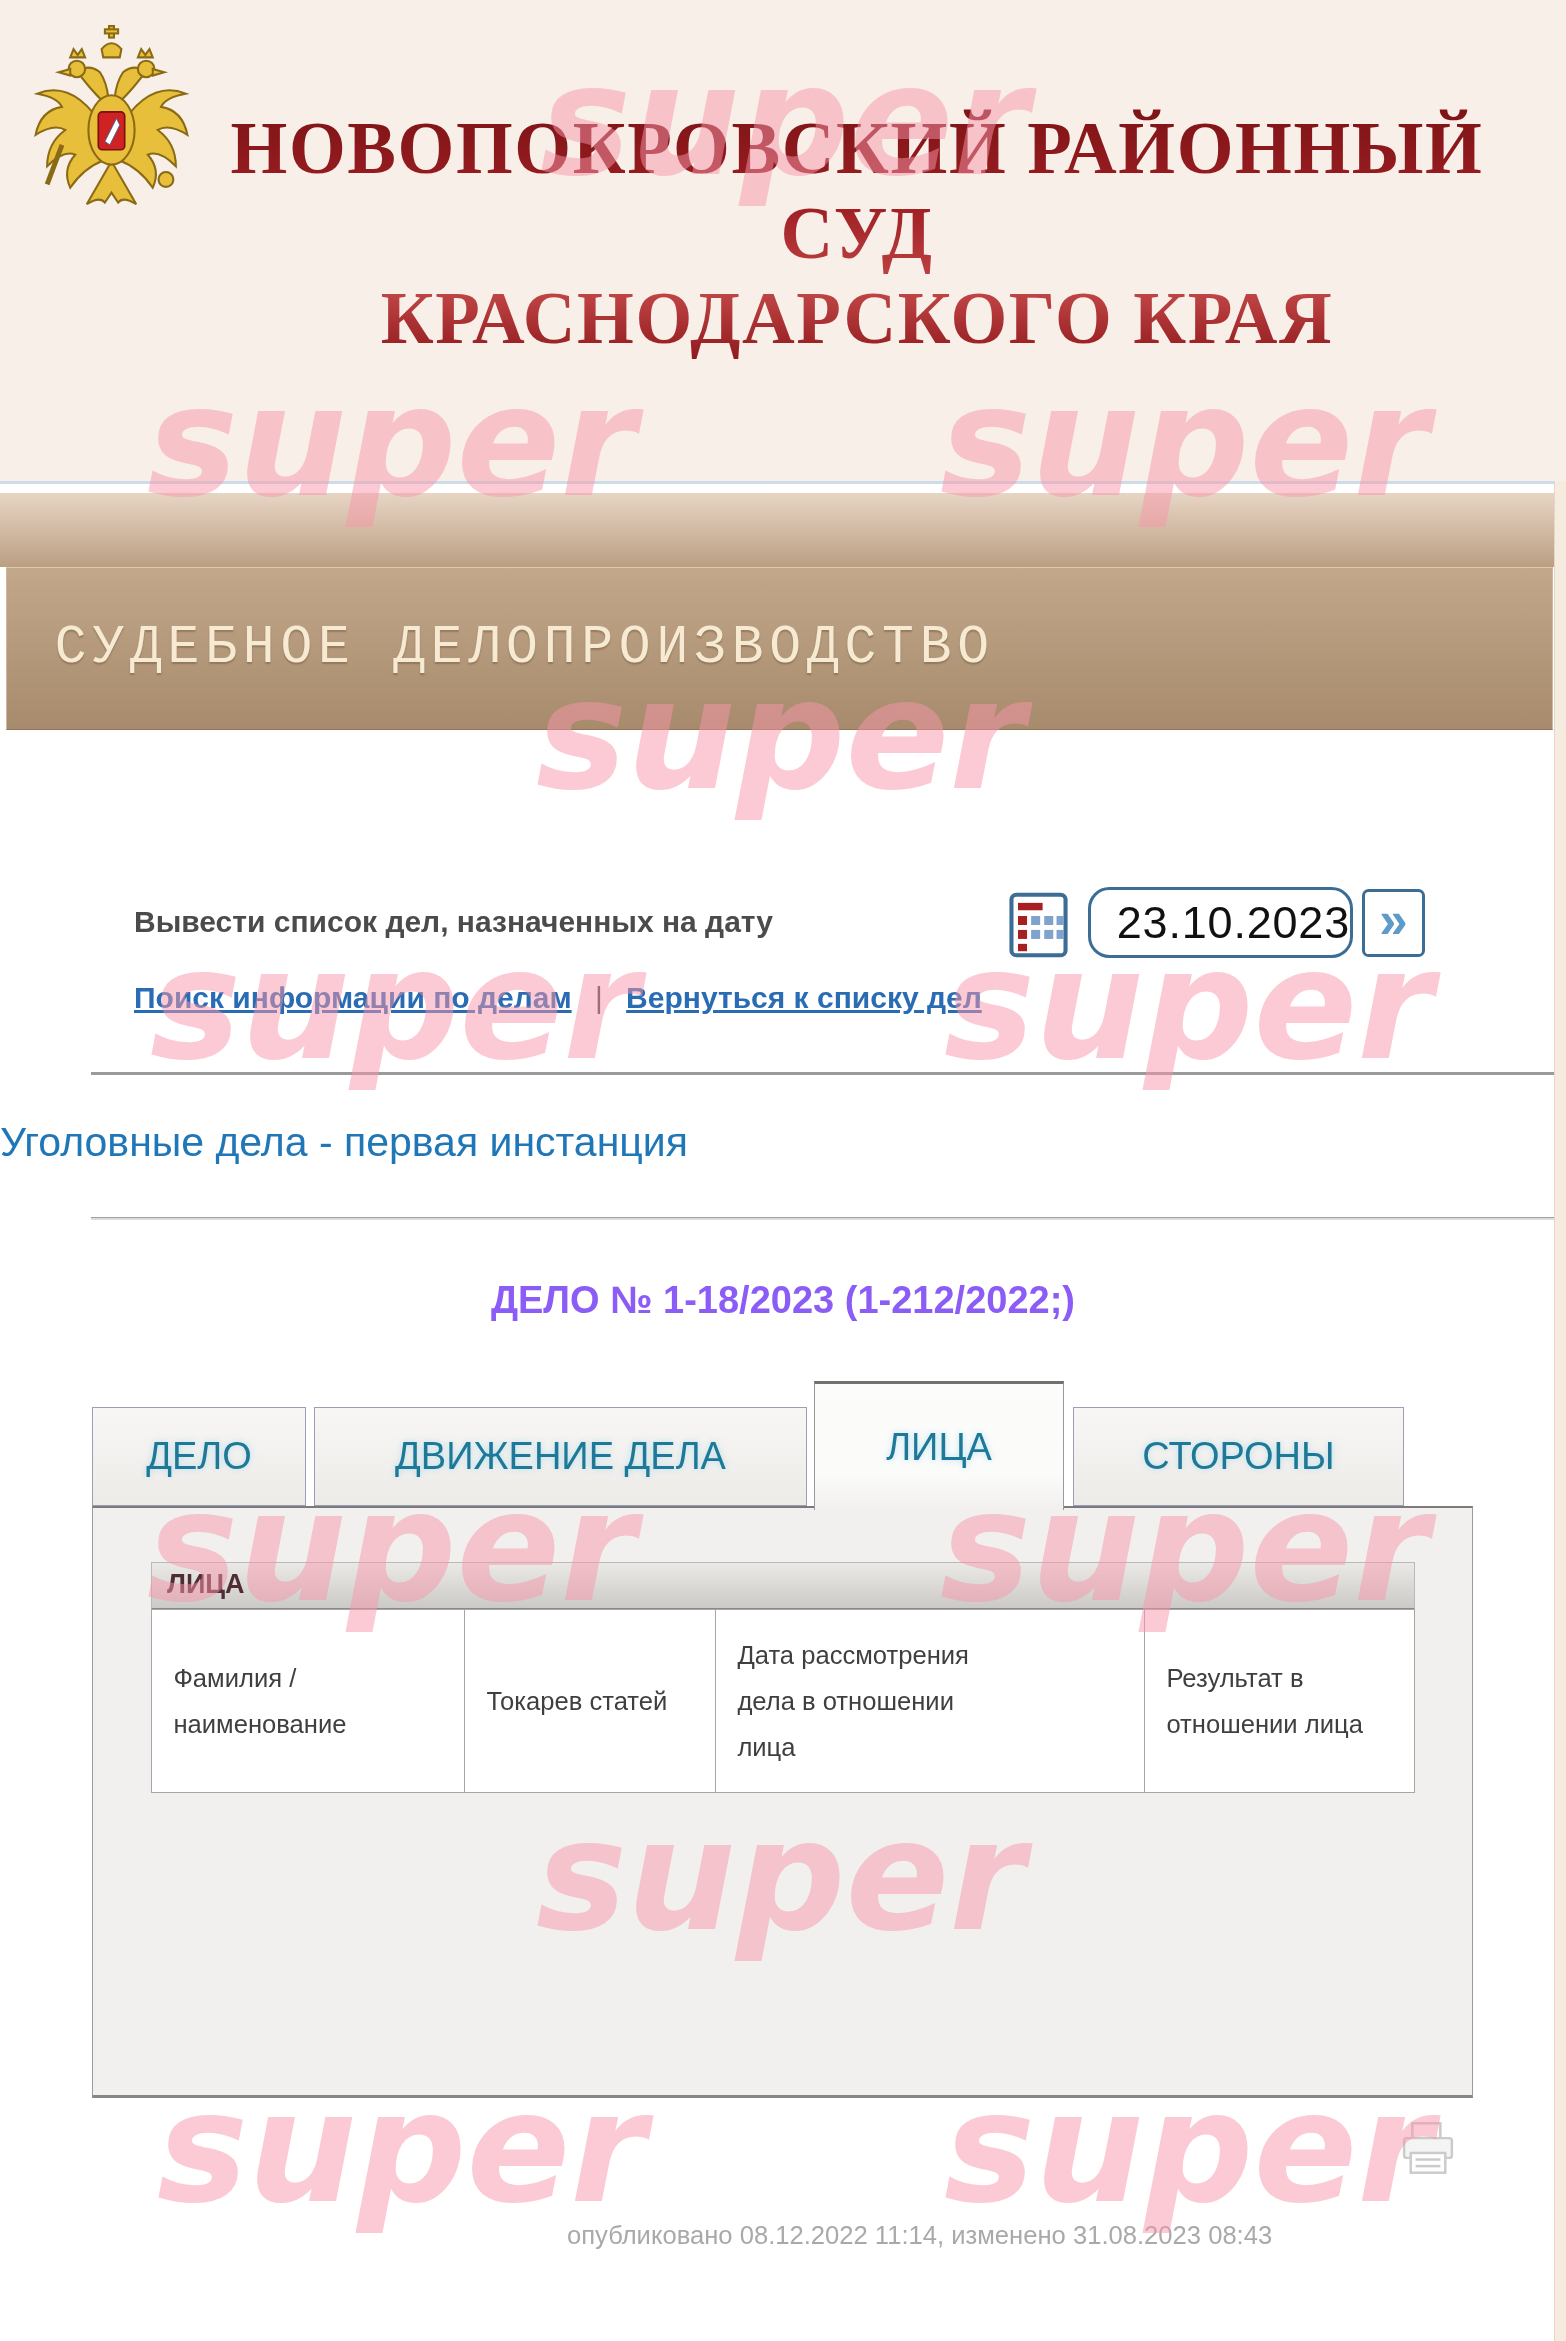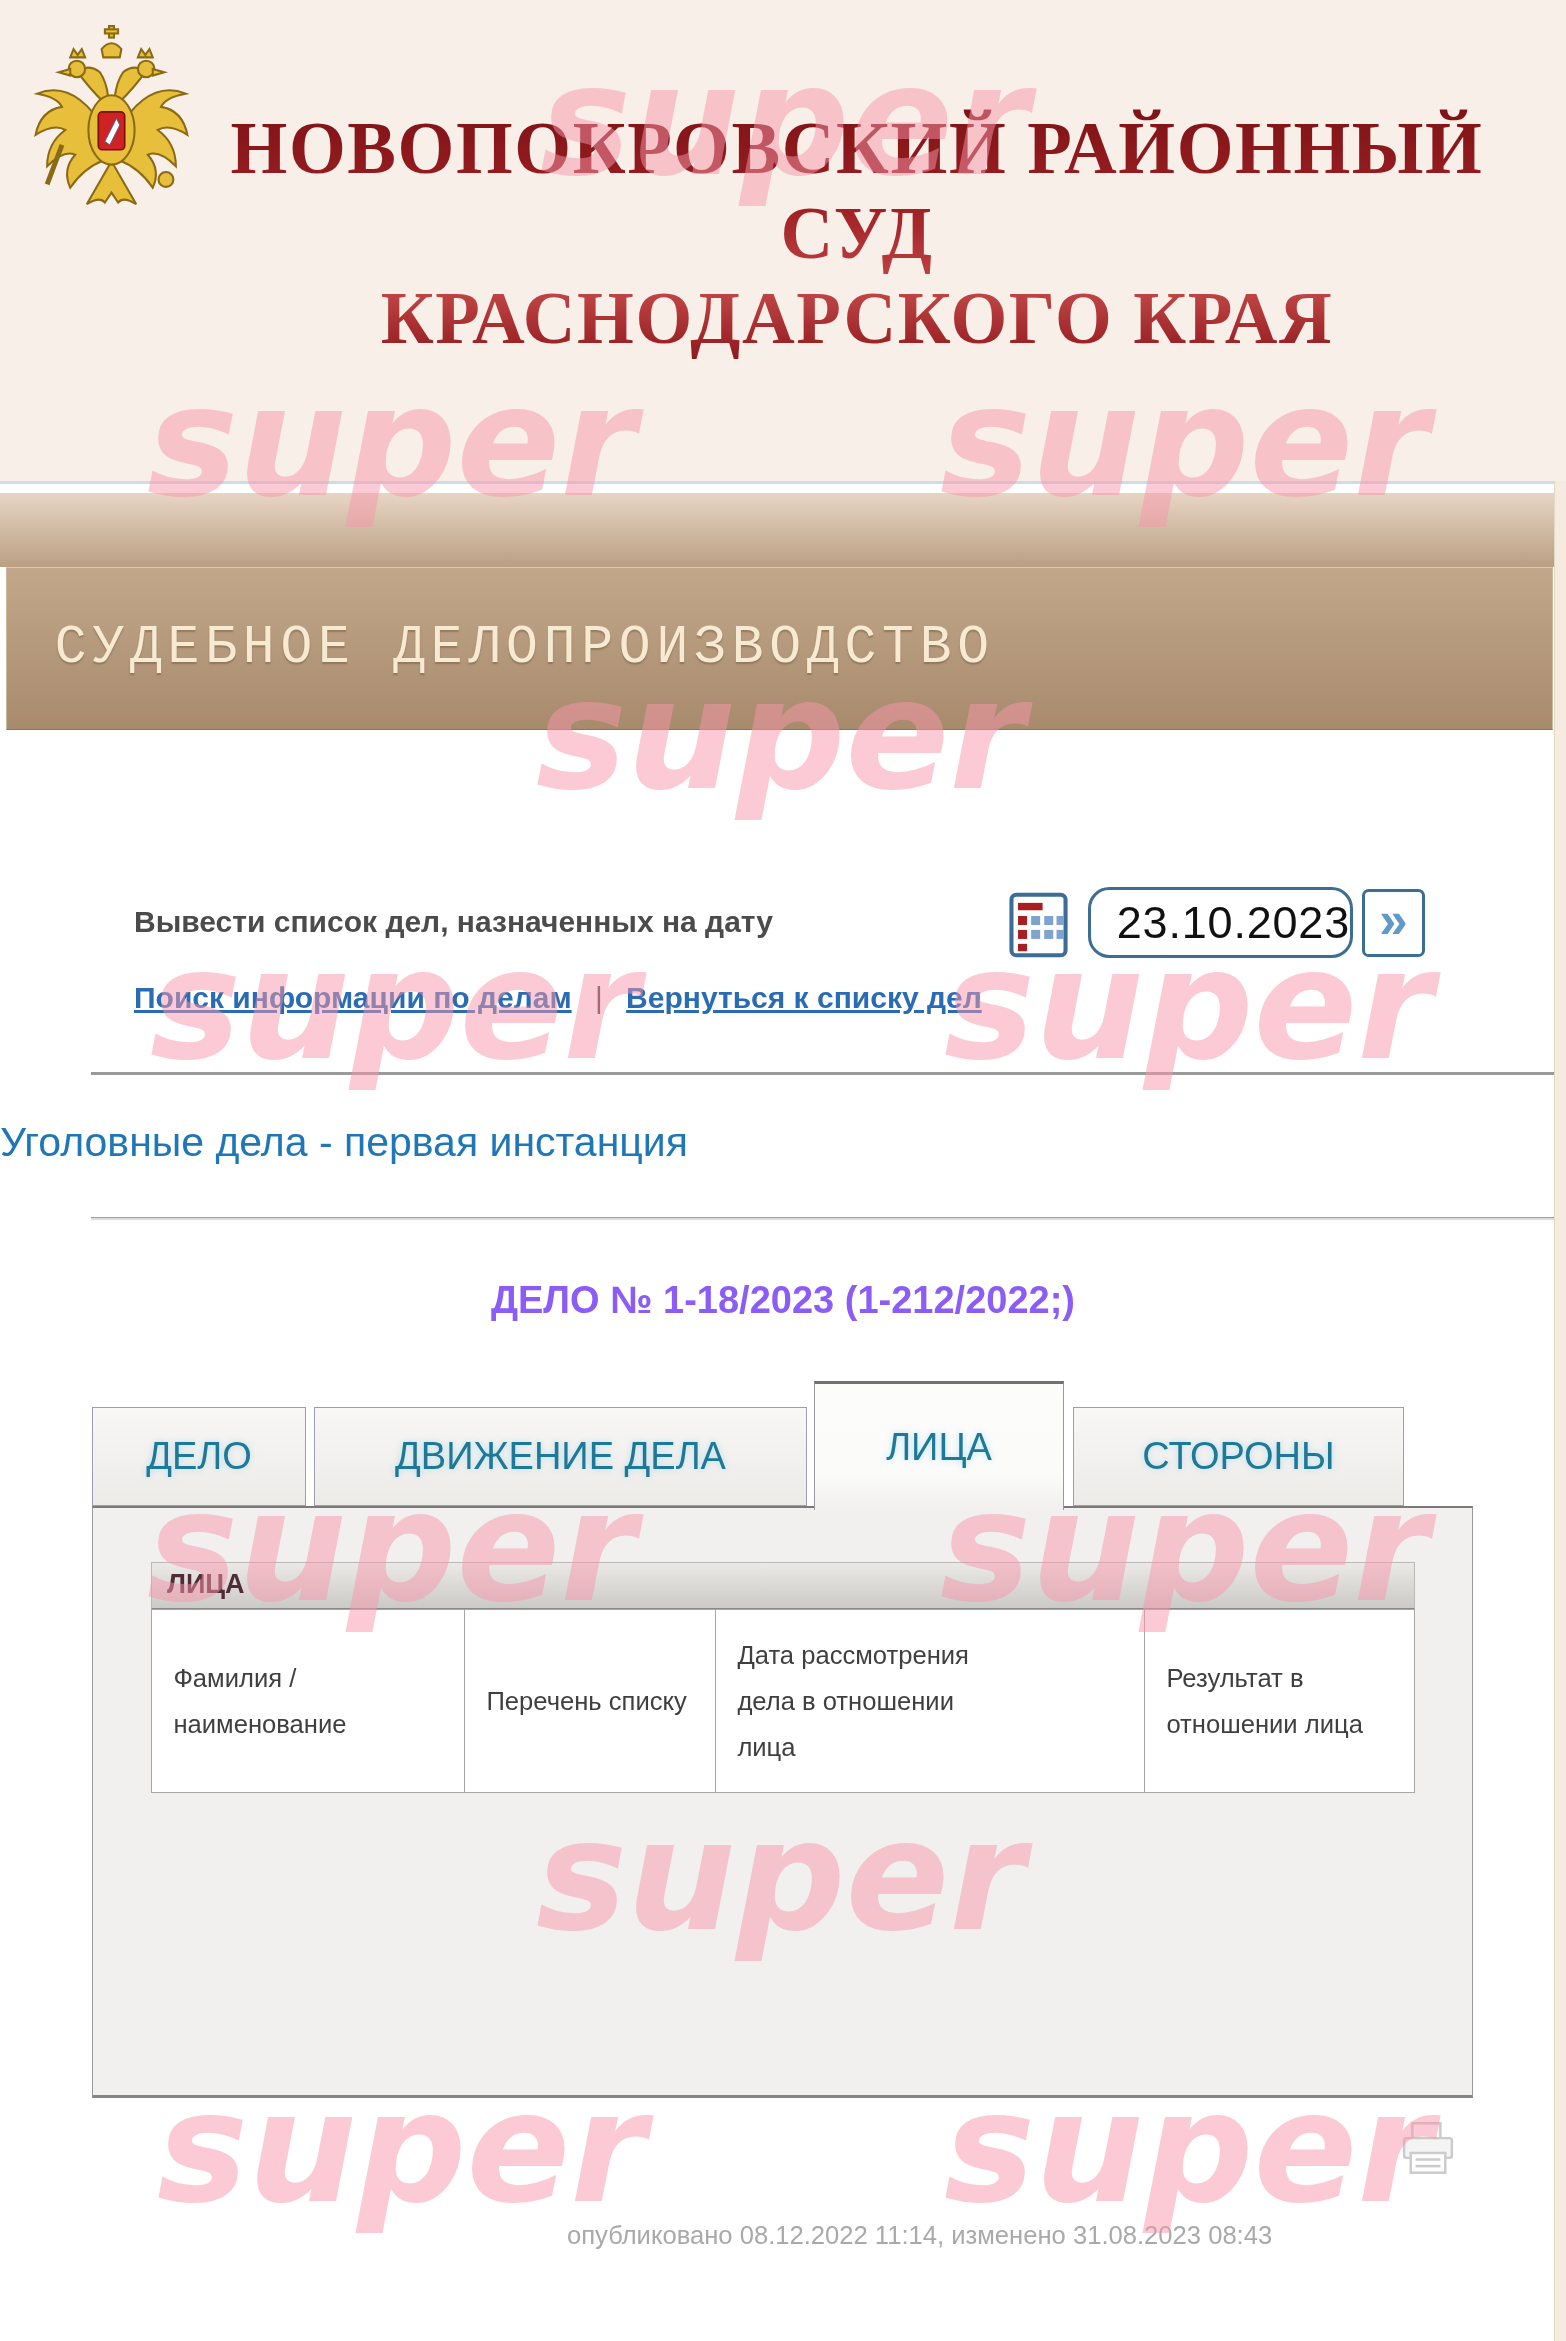--- a/index.html
+++ b/index.html
@@ -225,21 +225,21 @@
 <div class="tab tab-2">ДВИЖЕНИЕ ДЕЛА</div>
 <div class="tab tab-active">ЛИЦА</div>
 <div class="tab tab-4">СТОРОНЫ</div>
 
 <div class="abs panel">
   <div class="litsa-bar">ЛИЦА</div>
   <table class="persons">
     <tbody>
         <tr class="hdr">
       <td class="c1">Фамилия / наименование</td>
-      <td class="c2">Перечень списку</td>
+      <td class="c2">Токарев статей</td>
       <td class="c3">Дата рассмотрения
 дела в отношении
 лица</td>
       <td class="c4">Результат в отношении лица</td>
     </tr>
   </tbody>
     </table>
 </div>
 
 <svg class="abs printer" viewBox="0 0 70 68" fill="none" stroke="#cbcbcb" stroke-width="3">

